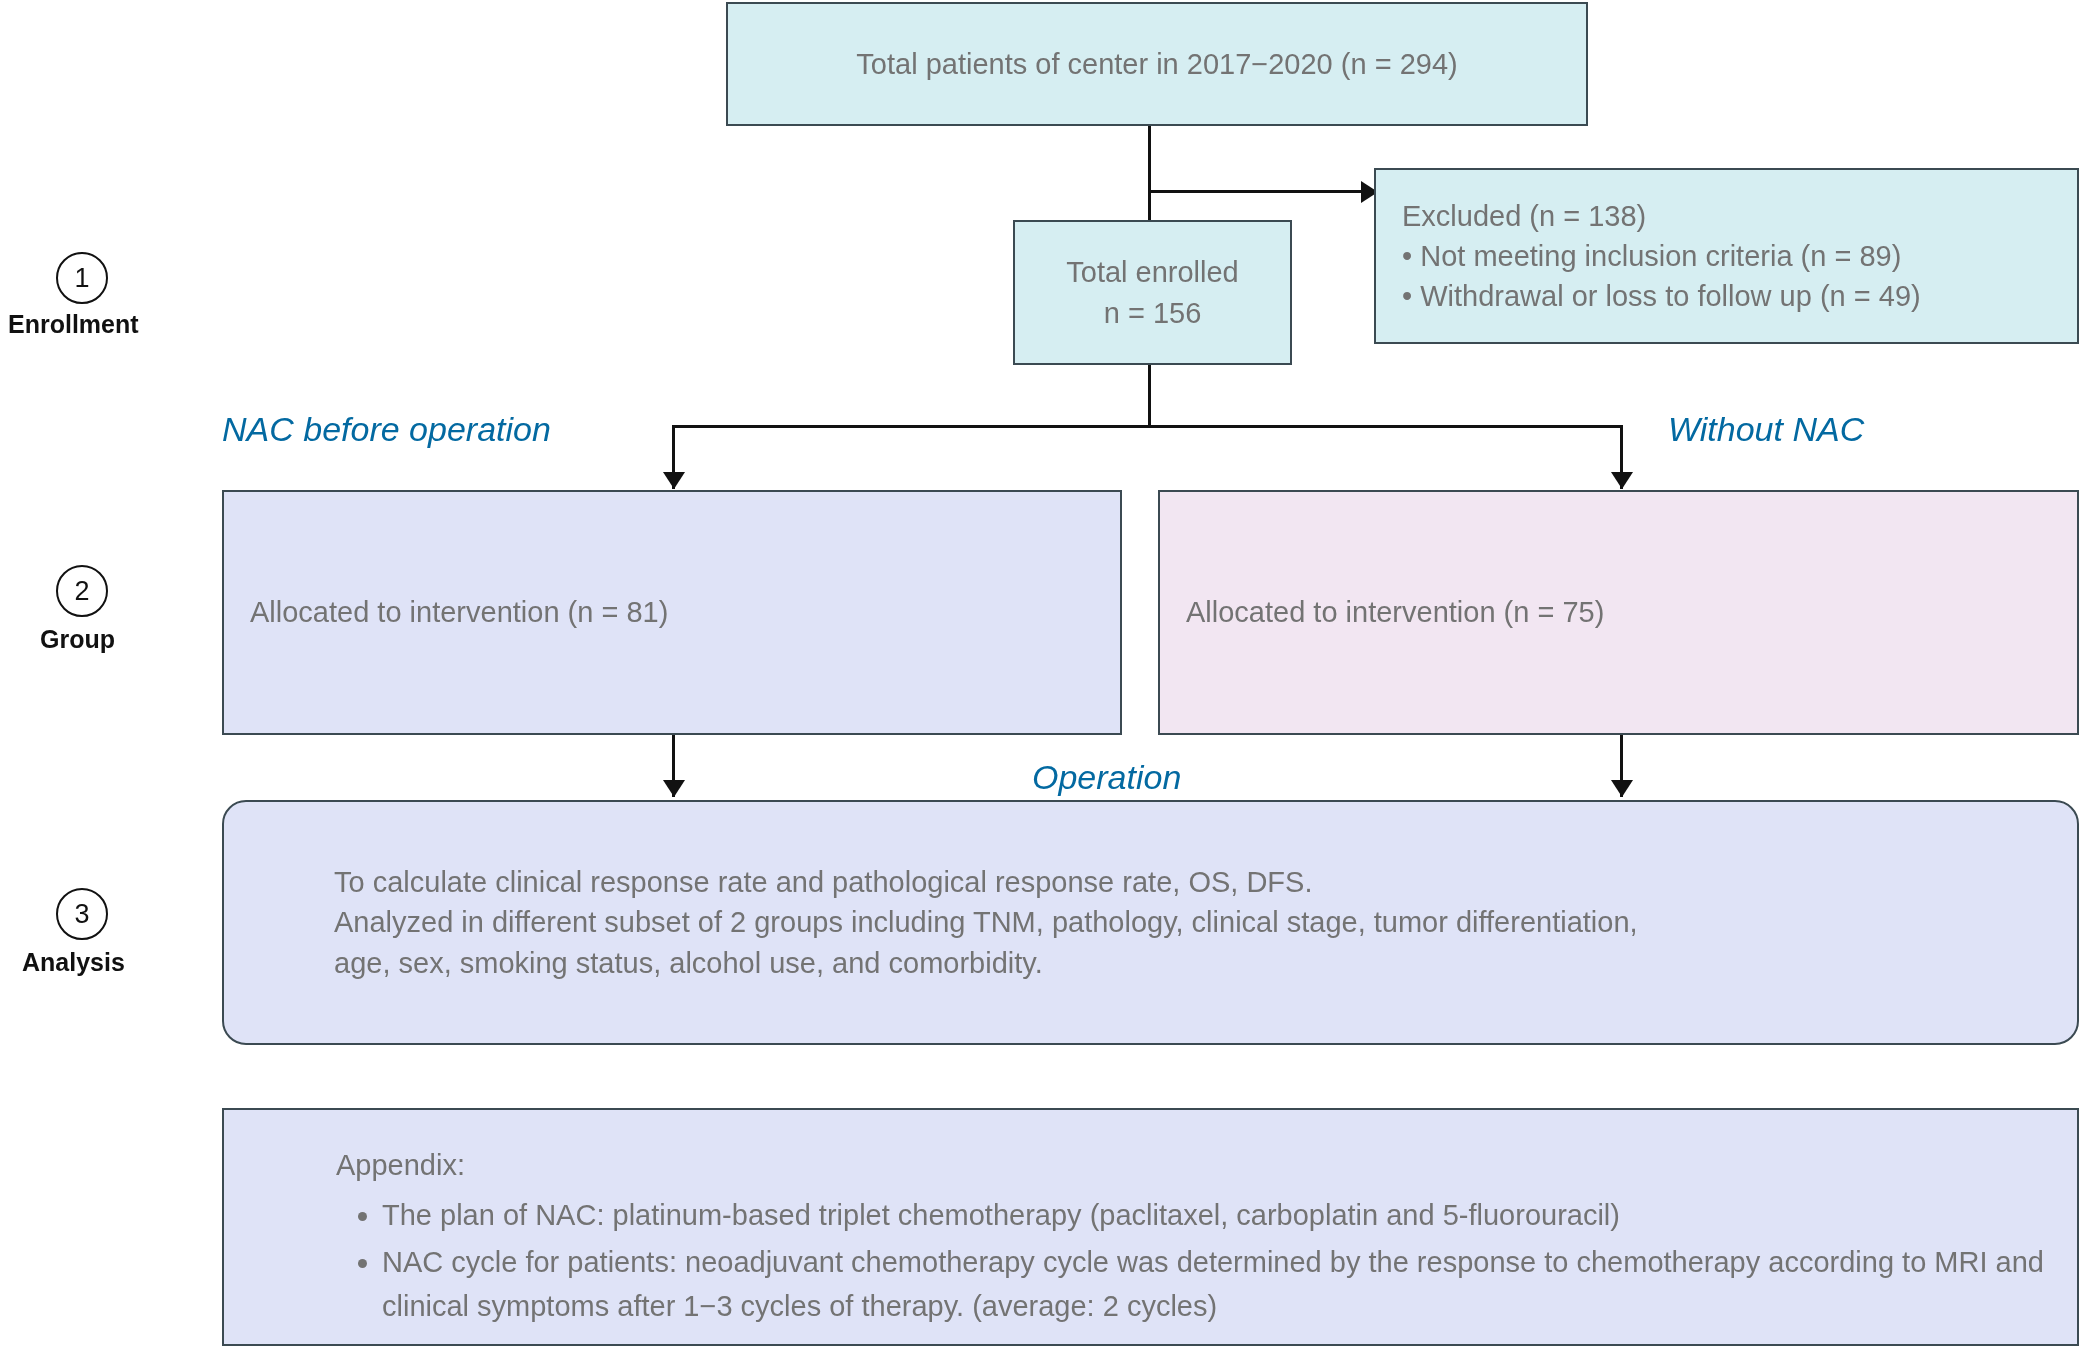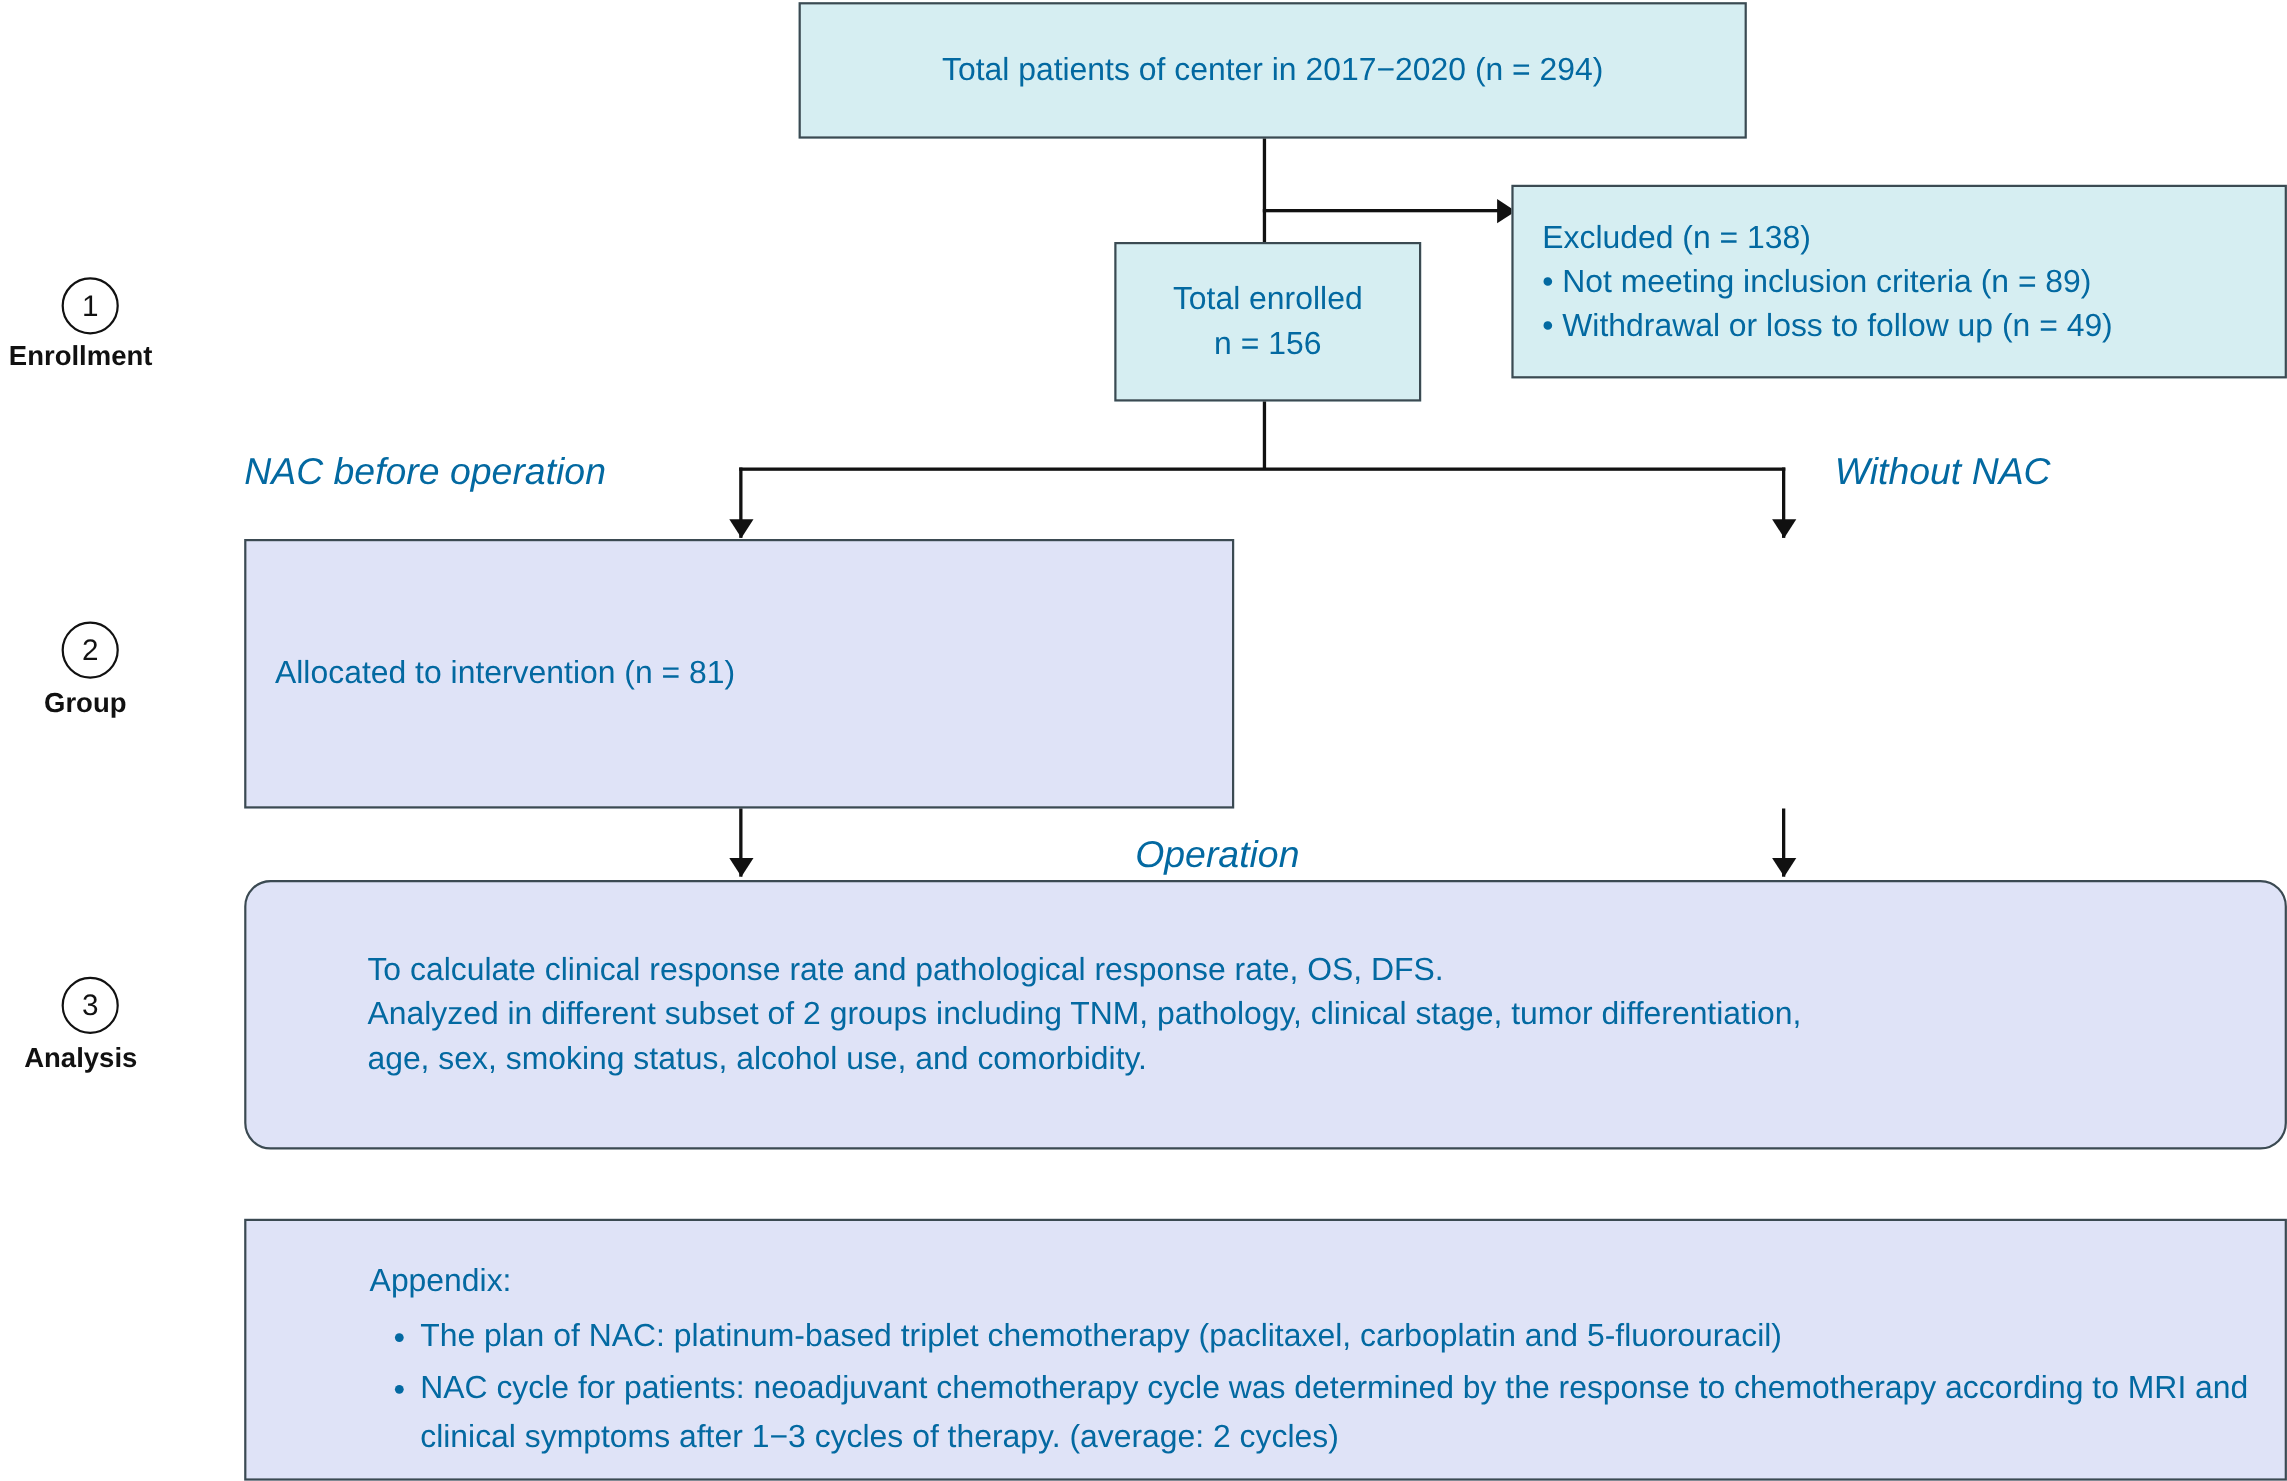--- a/index.html
+++ b/index.html
@@ -20,21 +20,21 @@
     height: 1346px;
   }
   .box {
     position: absolute;
     box-sizing: border-box;
     border: 2px solid #14532d;
     display: flex;
     align-items: center;
     font-size: 29px;
     line-height: 1.38;
-    color: #0369a1;
+    color: #737373;
   }
   .box.center {
     justify-content: center;
     text-align: center;
   }
   .box.left {
     justify-content: flex-start;
     text-align: left;
   }
   .cyan {
@@ -163,20 +163,23 @@
   <div class="line vline" style="left:1620px; top:425px; height:64px;"></div>
   <div class="arrow-down" style="left:1611px; top:472px;"></div>
 
   <div class="free-label" style="left:222px; top:410px;">NAC before operation</div>
   <div class="free-label" style="left:1668px; top:410px;">Without NAC</div>
 
   <div class="box blue left pad" style="left:222px; top:490px; width:900px; height:245px;">
     <span>Allocated to intervention (n = 81)</span>
   </div>
 
+  <div class="box violet left pad" style="left:1158px; top:490px; width:921px; height:245px;">
+    <span>Allocated to intervention (n = 75)</span>
+  </div>
 
   <div class="free-label" style="left:1032px; top:758px;">Operation</div>
 
   <div class="line vline" style="left:672px; top:735px; height:62px;"></div>
   <div class="arrow-down" style="left:663px; top:780px;"></div>
 
   <div class="line vline" style="left:1620px; top:735px; height:62px;"></div>
   <div class="arrow-down" style="left:1611px; top:780px;"></div>
 
   <div class="box blue left pad multiline" style="left:222px; top:800px; width:1857px; height:245px; padding-left:110px;border-radius:24px;">

